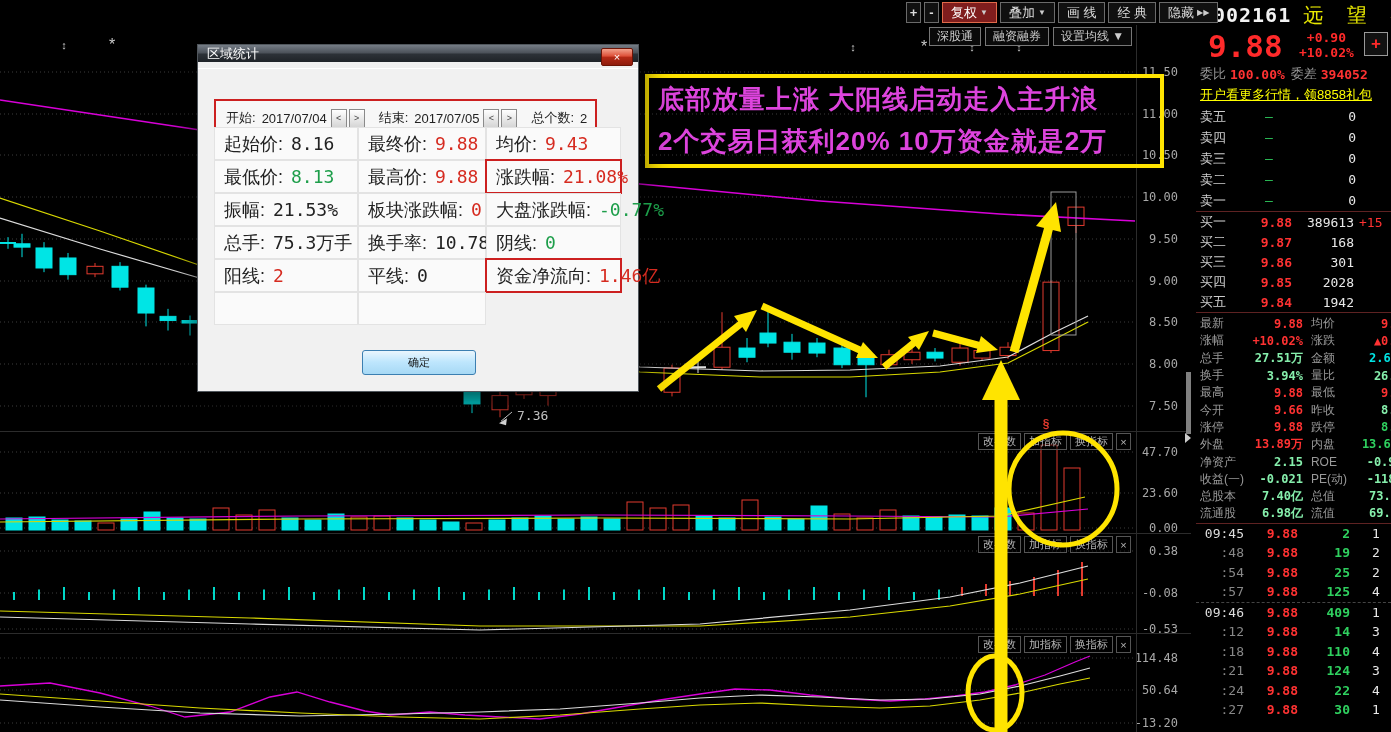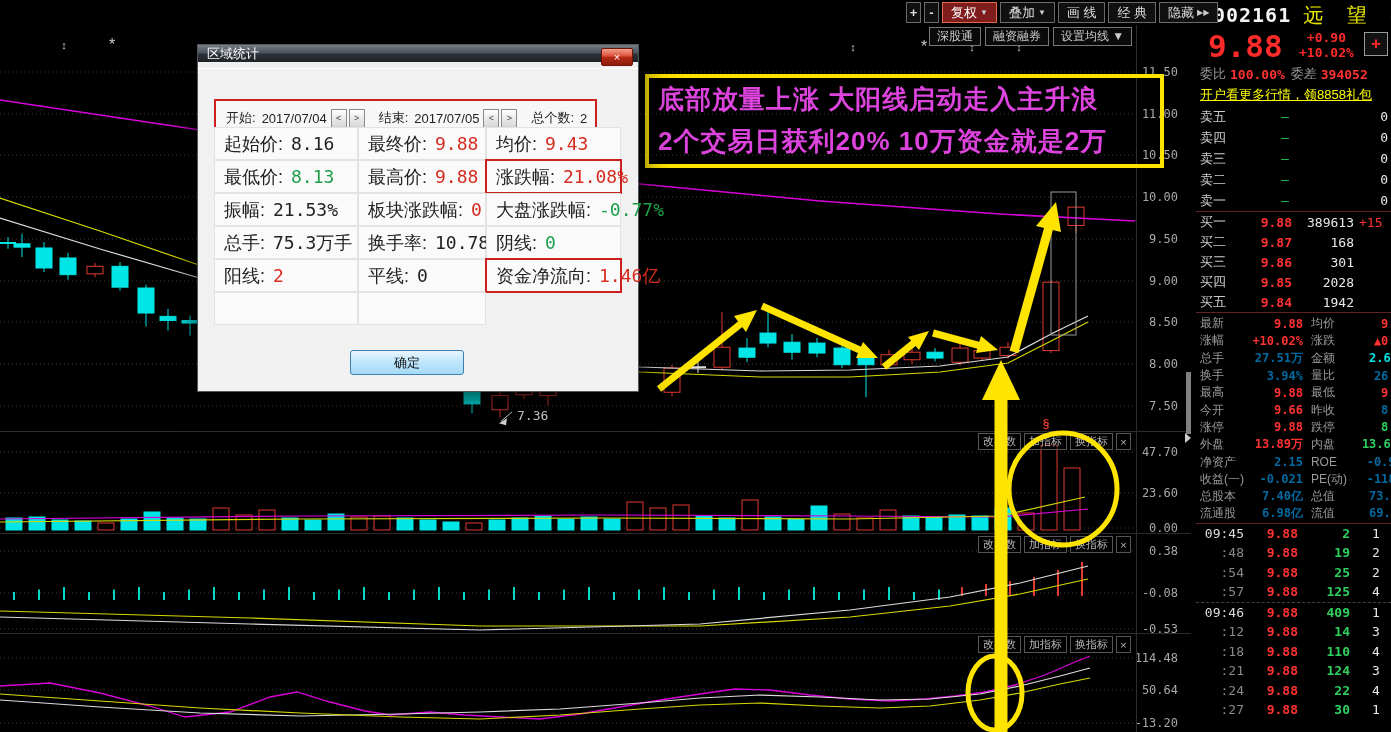--- a/index.html
+++ b/index.html
@@ -32,35 +32,35 @@
   .rp-price .plusbox{position:absolute;left:168px;top:2px;width:22px;height:22px;border:1px solid #999;
         color:#ff2a2a;font-size:17px;font-weight:bold;display:flex;align-items:center;justify-content:center;background:#111;}
   .rp-weibi{height:20px;display:flex;align-items:center;font-size:13px;white-space:nowrap;padding-left:4px;}
   .rp-weibi .lb{color:#999;}
   .rp-weibi .vl{color:#ff3232;font-weight:bold;margin:0 6px 0 4px;}
   .rp-ad{height:22px;display:flex;align-items:center;padding-left:4px;color:#ffff00;font-size:13px;
          text-decoration:underline;white-space:nowrap;cursor:pointer;}
   .rp-hr{height:0;border-top:1px solid #5e2222;}
   .qrow{display:flex;align-items:center;font-size:13px;white-space:nowrap;padding-left:4px;}
   .qrow .lab{width:34px;color:#ccc;}
-  .sellrow{height:21px;gap:16px;}
+  .sellrow{height:21px;}
   .sellrow .dash{width:70px;text-align:center;color:#2fd05f;}
   .sellrow .vol{width:52px;text-align:right;color:#e8e8e8;}
   .buyrow{height:20px;}
   .buyrow .prc{width:58px;text-align:right;color:#ff3232;font-weight:bold;}
   .buyrow .vol{width:62px;text-align:right;color:#e8e8e8;}
   .buyrow .ext{margin-left:5px;color:#ff3232;}
   #stats{padding-top:2px;}
   .strow{display:flex;align-items:center;height:17.3px;font-size:12px;white-space:nowrap;
          padding-left:4px;width:210px;}
   .strow .l1{width:50px;color:#999;}
   .strow .v1{width:56px;text-align:right;font-weight:bold;}
   .strow .l2{width:44px;margin-left:8px;color:#999;}
   .strow .v2{width:58px;text-align:right;font-weight:bold;}
-  .c-red{color:#ff3232;} .c-green{color:#2fd05f;} .c-white{color:#0369a1;} .c-cyan{color:#00e5e5;}
+  .c-red{color:#ff3232;} .c-green{color:#2fd05f;} .c-white{color:#86efac;} .c-cyan{color:#00e5e5;}
   .tkrow{display:flex;align-items:center;height:19.5px;font-size:13px;white-space:nowrap;padding-left:2px;}
   .tkrow.sep{border-top:1px dashed #444;}
   .tkrow .tm{width:46px;text-align:right;color:#888;}
   .tkrow .tm.hour{color:#ddd;}
   .tkrow .pr{width:54px;text-align:right;color:#ff3232;font-weight:bold;}
   .tkrow .vo{width:52px;text-align:right;color:#2fd05f;font-weight:bold;}
   .tkrow .ex{margin-left:22px;color:#e8e8e8;}
 
   
   .pbrow{position:absolute;left:978px;display:flex;gap:3px;z-index:4;}
@@ -88,22 +88,22 @@
   .spin{width:14px;height:17px;margin-left:2px;border:1px solid #8a8a8a;color:#444;font-size:9px;
         background:linear-gradient(#fff,#d5d5d5);display:flex;align-items:center;justify-content:center;cursor:pointer;}
   .dsect{margin-left:14px;display:flex;align-items:center;}
   #dgrid{position:absolute;left:16px;top:58px;width:407px;display:grid;
          grid-template-columns:144px 128px 135px;grid-auto-rows:33px;}
   .dcell{border:1px solid #e3e3e3;background:#fafafa;display:flex;align-items:center;
          padding-left:9px;font-size:18px;color:#222;white-space:nowrap;}
   .dcell .v{margin-left:8px;}
   .dcell.boxed{outline:2px solid #cc2020;outline-offset:-1px;}
   .v.red{color:#d62b20;} .v.green{color:#1d9e4a;} .v.black{color:#222;}
-  #okbtn{position:absolute;left:152px;top:281px;width:112px;height:23px;border:1px solid #3c7fb1;border-radius:3px;
-        background:linear-gradient(#eaf6fd,#bee6fd 48%,#a7d9f5);font-size:13px;color:#111;
+  #okbtn{position:absolute;left:164px;top:281px;width:112px;height:23px;border:1px solid #3c7fb1;border-radius:3px;
+        background:linear-gradient(#eaf6fd,#bee6fd 48%,#a7d9f5);font-size:11px;color:#111;
         display:flex;align-items:center;justify-content:center;cursor:pointer;}
 
   svg{position:absolute;left:0;top:0;}
   #csvg{z-index:1;} #osvg{z-index:5;pointer-events:none;}
 </style>
 </head>
 <body>
 
 <svg id="csvg" width="1391" height="732">
     <line x1="0" y1="72" x2="1135" y2="72" stroke="#3c3c3c" stroke-width="1" stroke-dasharray="1,3"></line>

